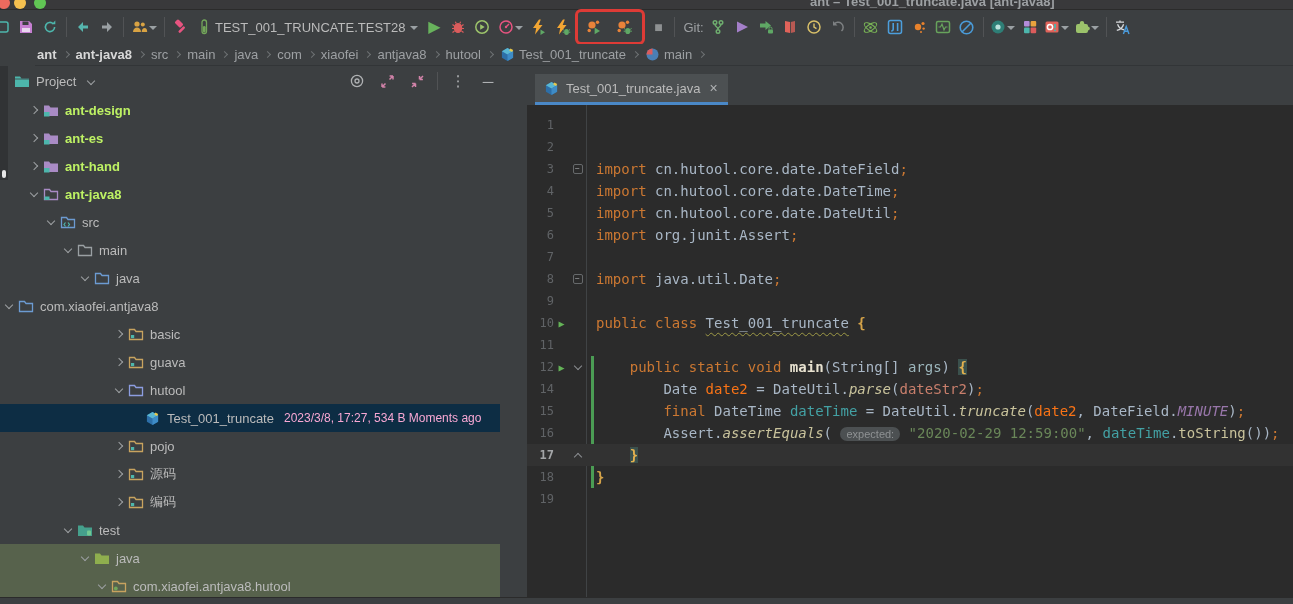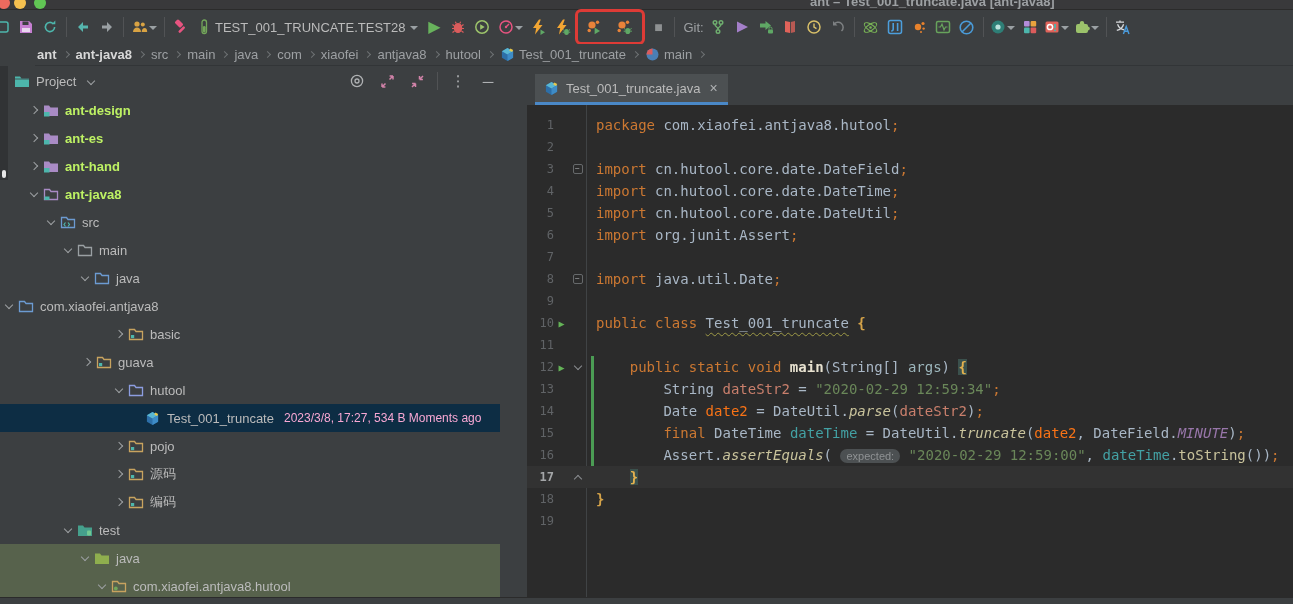--- a/index.html
+++ b/index.html
@@ -554,21 +554,21 @@
               <i></i>
             </span>
             <span class="ticon">
               <svg width="16" height="15">
                 <path d="M1.5 2.5h5l1.5 2h6.5V12.5H1.5z" fill="none" stroke="#C8A35F" stroke-width="1.3"></path>
                 <rect x="3" y="8" width="3.2" height="3.2" fill="#4DB6AC"></rect>
               </svg>
             </span>
             <span class="tlabel">basic</span>
           </div>
-          <div class="tree-row" style="padding-left: 78px;">
+          <div class="tree-row" style="padding-left: 110px;">
             <span class="tchev right">
               <i></i>
             </span>
             <span class="ticon">
               <svg width="16" height="15">
                 <path d="M1.5 2.5h5l1.5 2h6.5V12.5H1.5z" fill="none" stroke="#C8A35F" stroke-width="1.3"></path>
                 <rect x="3" y="8" width="3.2" height="3.2" fill="#4DB6AC"></rect>
               </svg>
             </span>
             <span class="tlabel">guava</span>
@@ -683,33 +683,32 @@
               <path d="M13.1 4.2v6.6L7.5 14V7.5z" fill="#3E8CC7"></path>
               <path d="M10.4 1.4l2.8 1.7-1.1 2-2.9-1.6z" fill="#E8C84A"></path>
             </svg>
           <span>Test_001_truncate.java</span>
           <span class="close">×</span>
         </div>
       </div>
       <div id="gutter-line"></div>
       <div id="vcs-bar" style="top: 290px; height: 132px;"></div>
       <div id="code">
-          <div class="cl"><span class="gut"><span class="ln">1</span><span class="gslot"></span><span class="fslot"></span></span><span class="ct"><span class="tk-kw">package</span><span class="tk-pl"> com.xiaofei.antjava8.hutool</span><span class="tk-sem">;</span></span></div>
+          <div class="cl"><span class="gut"><span class="ln">1</span><span class="gslot"></span><span class="fslot"></span></span></div>
           <div class="cl"><span class="gut"><span class="ln">2</span><span class="gslot"></span><span class="fslot"></span></span><span class="ct"></span></div>
           <div class="cl"><span class="gut"><span class="ln">3</span><span class="gslot"></span><span class="fslot"><span class="fbox">−</span></span></span><span class="ct"><span class="tk-kw">import</span><span class="tk-pl"> cn.hutool.core.date.DateField</span><span class="tk-sem">;</span></span></div>
           <div class="cl"><span class="gut"><span class="ln">4</span><span class="gslot"></span><span class="fslot"></span></span><span class="ct"><span class="tk-kw">import</span><span class="tk-pl"> cn.hutool.core.date.DateTime</span><span class="tk-sem">;</span></span></div>
           <div class="cl"><span class="gut"><span class="ln">5</span><span class="gslot"></span><span class="fslot"></span></span><span class="ct"><span class="tk-kw">import</span><span class="tk-pl"> cn.hutool.core.date.DateUtil</span><span class="tk-sem">;</span></span></div>
           <div class="cl"><span class="gut"><span class="ln">6</span><span class="gslot"></span><span class="fslot"></span></span><span class="ct"><span class="tk-kw">import</span><span class="tk-pl"> org.junit.Assert</span><span class="tk-sem">;</span></span></div>
           <div class="cl"><span class="gut"><span class="ln">7</span><span class="gslot"></span><span class="fslot"></span></span><span class="ct"></span></div>
           <div class="cl"><span class="gut"><span class="ln">8</span><span class="gslot"></span><span class="fslot"><span class="fbox">−</span></span></span><span class="ct"><span class="tk-kw">import</span><span class="tk-pl"> java.util.Date</span><span class="tk-sem">;</span></span></div>
           <div class="cl"><span class="gut"><span class="ln">9</span><span class="gslot"></span><span class="fslot"></span></span><span class="ct"></span></div>
           <div class="cl"><span class="gut"><span class="ln">10</span><span class="gslot"><span class="runarrow">▶</span></span><span class="fslot"></span></span><span class="ct"><span class="tk-kw">public class</span><span class="tk-pl"> </span><span class="tk-typo">Test_001_truncate</span><span class="tk-pl"> </span><span class="tk-brace">{</span></span></div>
           <div class="cl"><span class="gut"><span class="ln">11</span><span class="gslot"></span><span class="fslot"></span></span><span class="ct"></span></div>
           <div class="cl"><span class="gut"><span class="ln">12</span><span class="gslot"><span class="runarrow">▶</span></span><span class="fslot"><span class="fchev down"></span></span></span><span class="ct"><span class="tk-pl">    </span><span class="tk-kw">public static void</span><span class="tk-decl"> main</span><span class="tk-pl">(</span><span class="tk-pl">String[] </span><span class="tk-param">args</span><span class="tk-pl">) </span><span class="tk-bracehl">{</span></span></div>
-          <div class="cl"><span class="gut"><span class="ln">13</span><span class="gslot"></span><span class="fslot"></span></span><span class="ct"><span class="tk-pl">        </span><span class="tk-pl">String </span><span class="tk-v1">dateStr2</span><span class="tk-pl"> = </span><span class="tk-str">"2020-02-29 12:59:34"</span><span class="tk-sem">;</span></span></div>
           <div class="cl"><span class="gut"><span class="ln">14</span><span class="gslot"></span><span class="fslot"></span></span><span class="ct"><span class="tk-pl">        </span><span class="tk-pl">Date </span><span class="tk-v2">date2</span><span class="tk-pl"> = DateUtil.</span><span class="tk-mths">parse</span><span class="tk-pl">(</span><span class="tk-v1">dateStr2</span><span class="tk-pl">)</span><span class="tk-sem">;</span></span></div>
           <div class="cl"><span class="gut"><span class="ln">15</span><span class="gslot"></span><span class="fslot"></span></span><span class="ct"><span class="tk-pl">        </span><span class="tk-kw">final</span><span class="tk-pl"> DateTime </span><span class="tk-v3">dateTime</span><span class="tk-pl"> = DateUtil.</span><span class="tk-mths">truncate</span><span class="tk-pl">(</span><span class="tk-v2">date2</span><span class="tk-pl">, DateField.</span><span class="tk-const">MINUTE</span><span class="tk-pl">)</span><span class="tk-sem">;</span></span></div>
           <div class="cl"><span class="gut"><span class="ln">16</span><span class="gslot"></span><span class="fslot"></span></span><span class="ct"><span class="tk-pl">        </span><span class="tk-pl">Assert.</span><span class="tk-mths">assertEquals</span><span class="tk-pl">( </span><span class="tk-hint">expected:</span><span class="tk-str"> "2020-02-29 12:59:00"</span><span class="tk-pl">, </span><span class="tk-v3">dateTime</span><span class="tk-pl">.</span><span class="tk-mth">toString</span><span class="tk-pl">())</span><span class="tk-sem">;</span></span></div>
           <div class="cl current"><span class="gut"><span class="ln">17</span><span class="gslot"></span><span class="fslot"><span class="fchev up"></span></span></span><span class="ct"><span class="tk-pl">    </span><span class="tk-bracehl">}</span></span></div>
           <div class="cl"><span class="gut"><span class="ln">18</span><span class="gslot"></span><span class="fslot"></span></span><span class="ct"><span class="tk-brace">}</span></span></div>
           <div class="cl"><span class="gut"><span class="ln">19</span><span class="gslot"></span><span class="fslot"></span></span><span class="ct"></span></div>
         </div>
     </div>
   </div>
 

